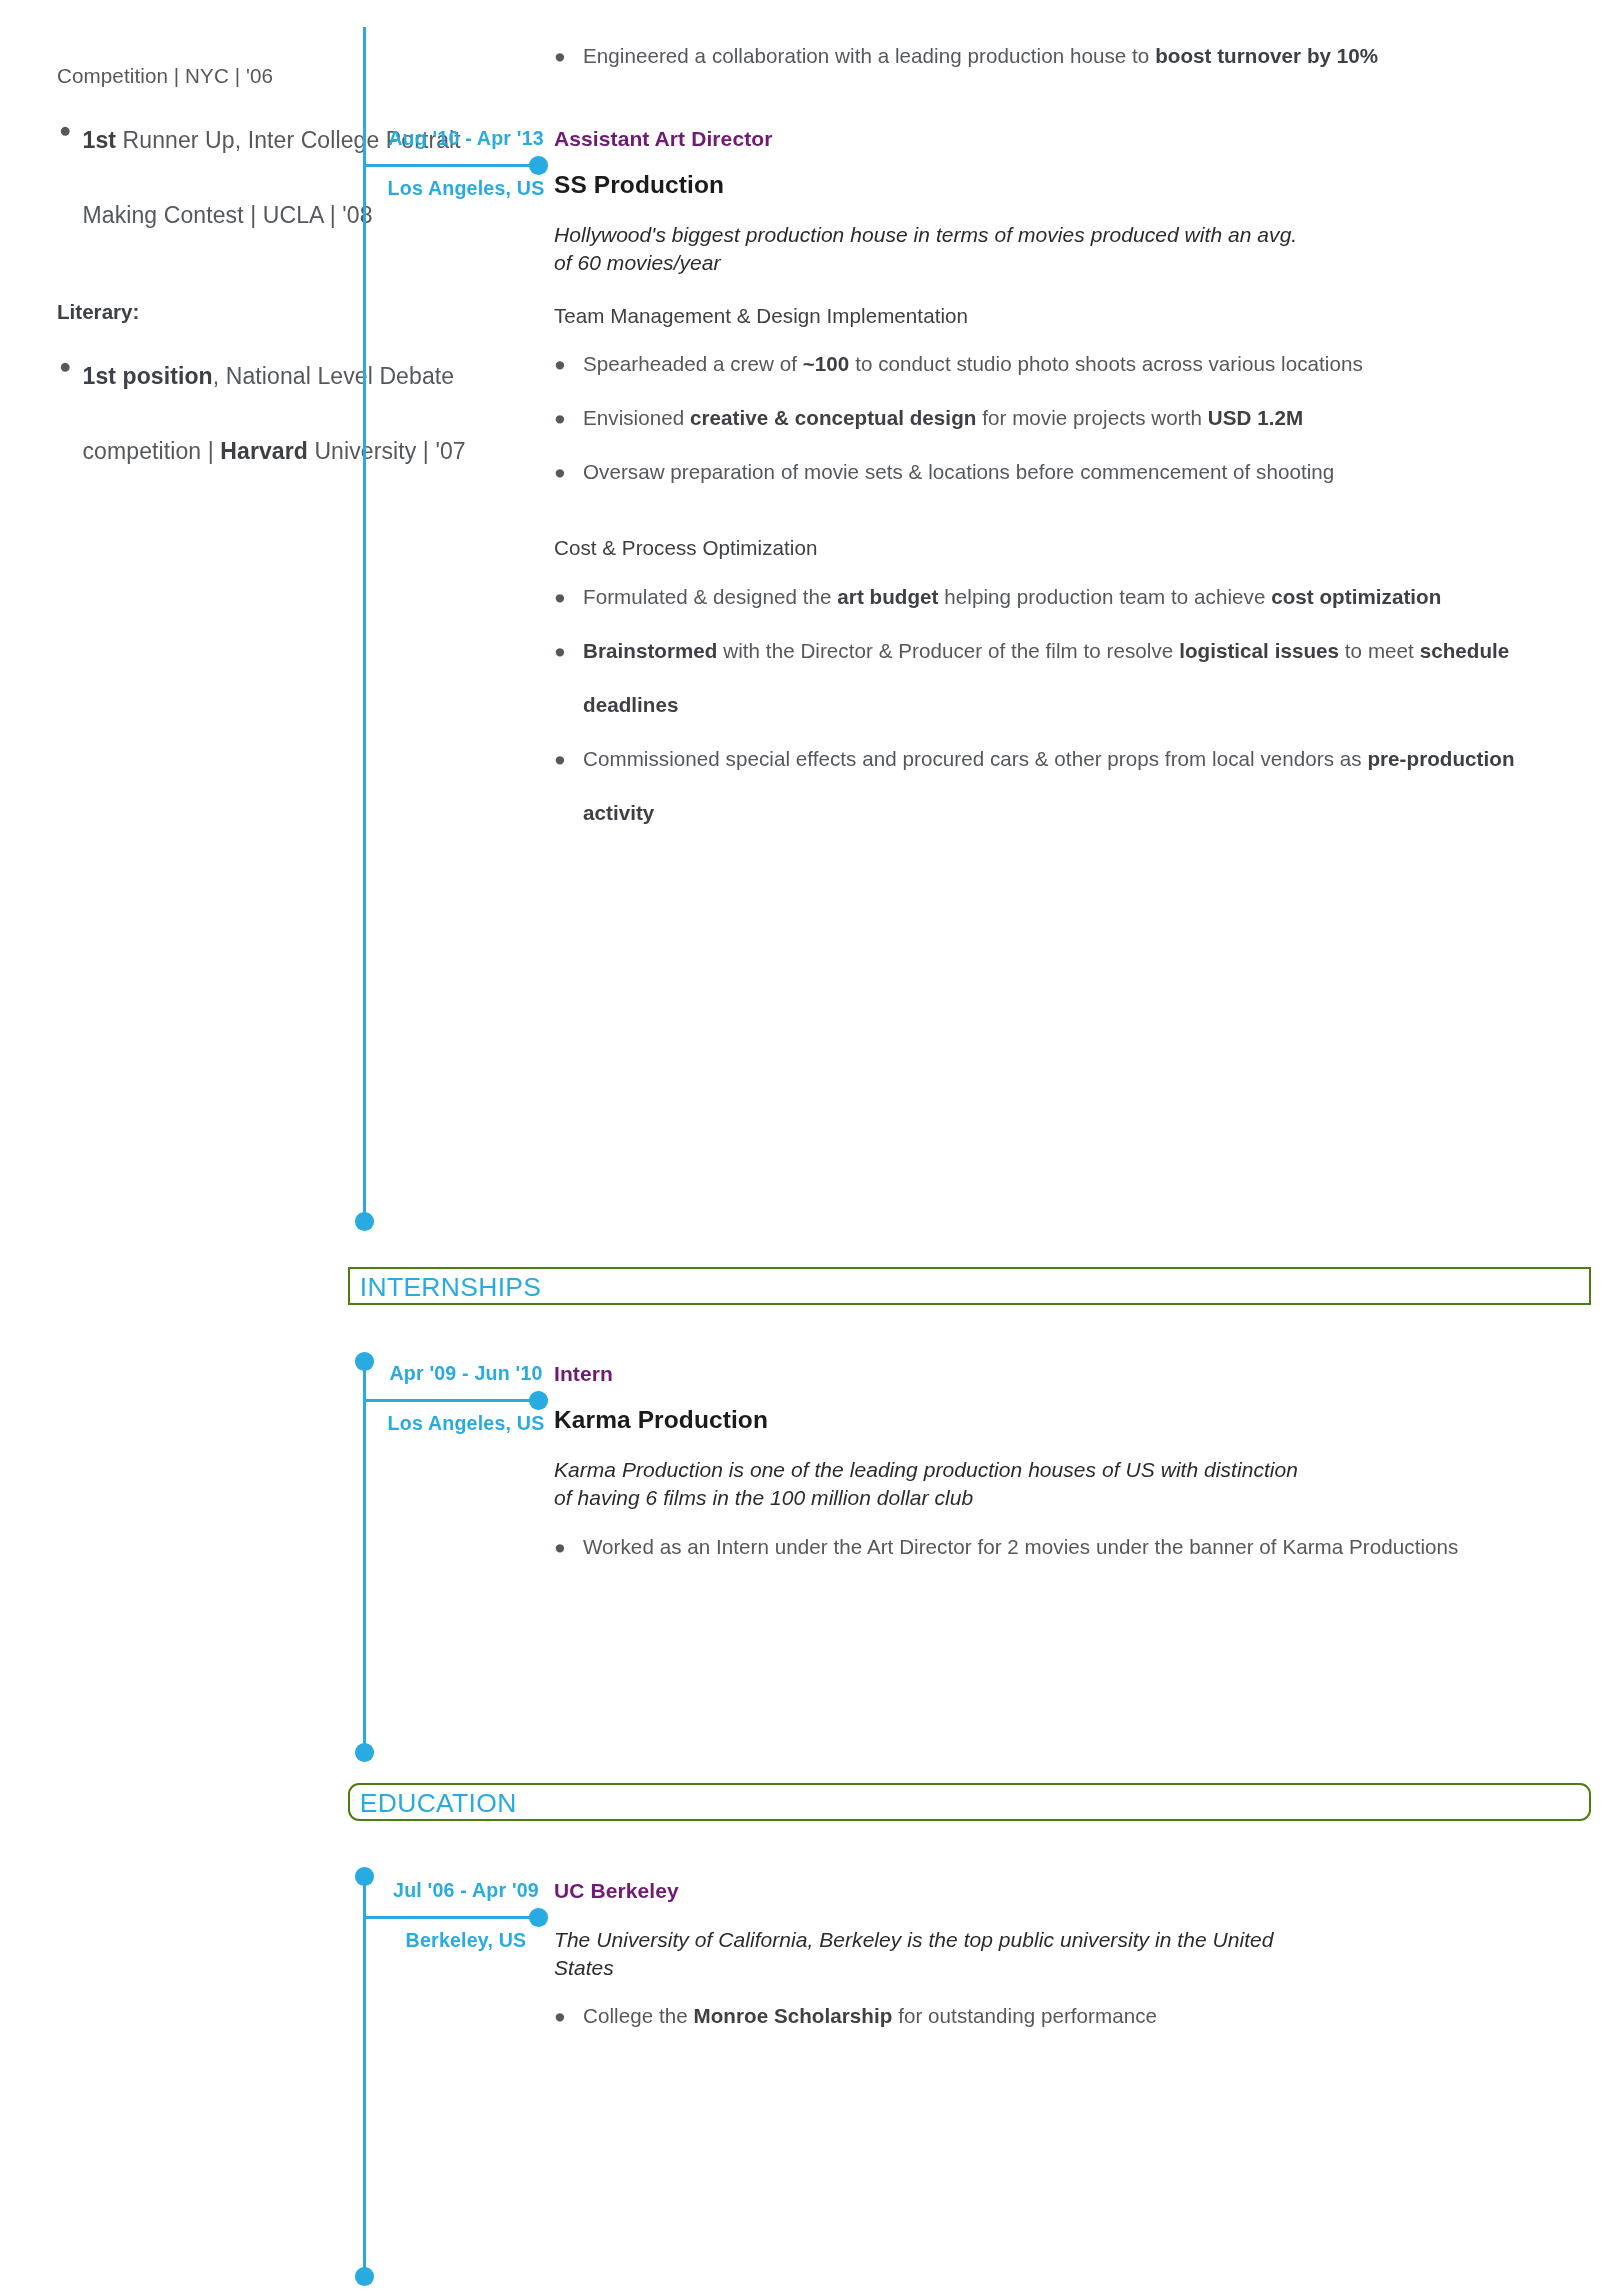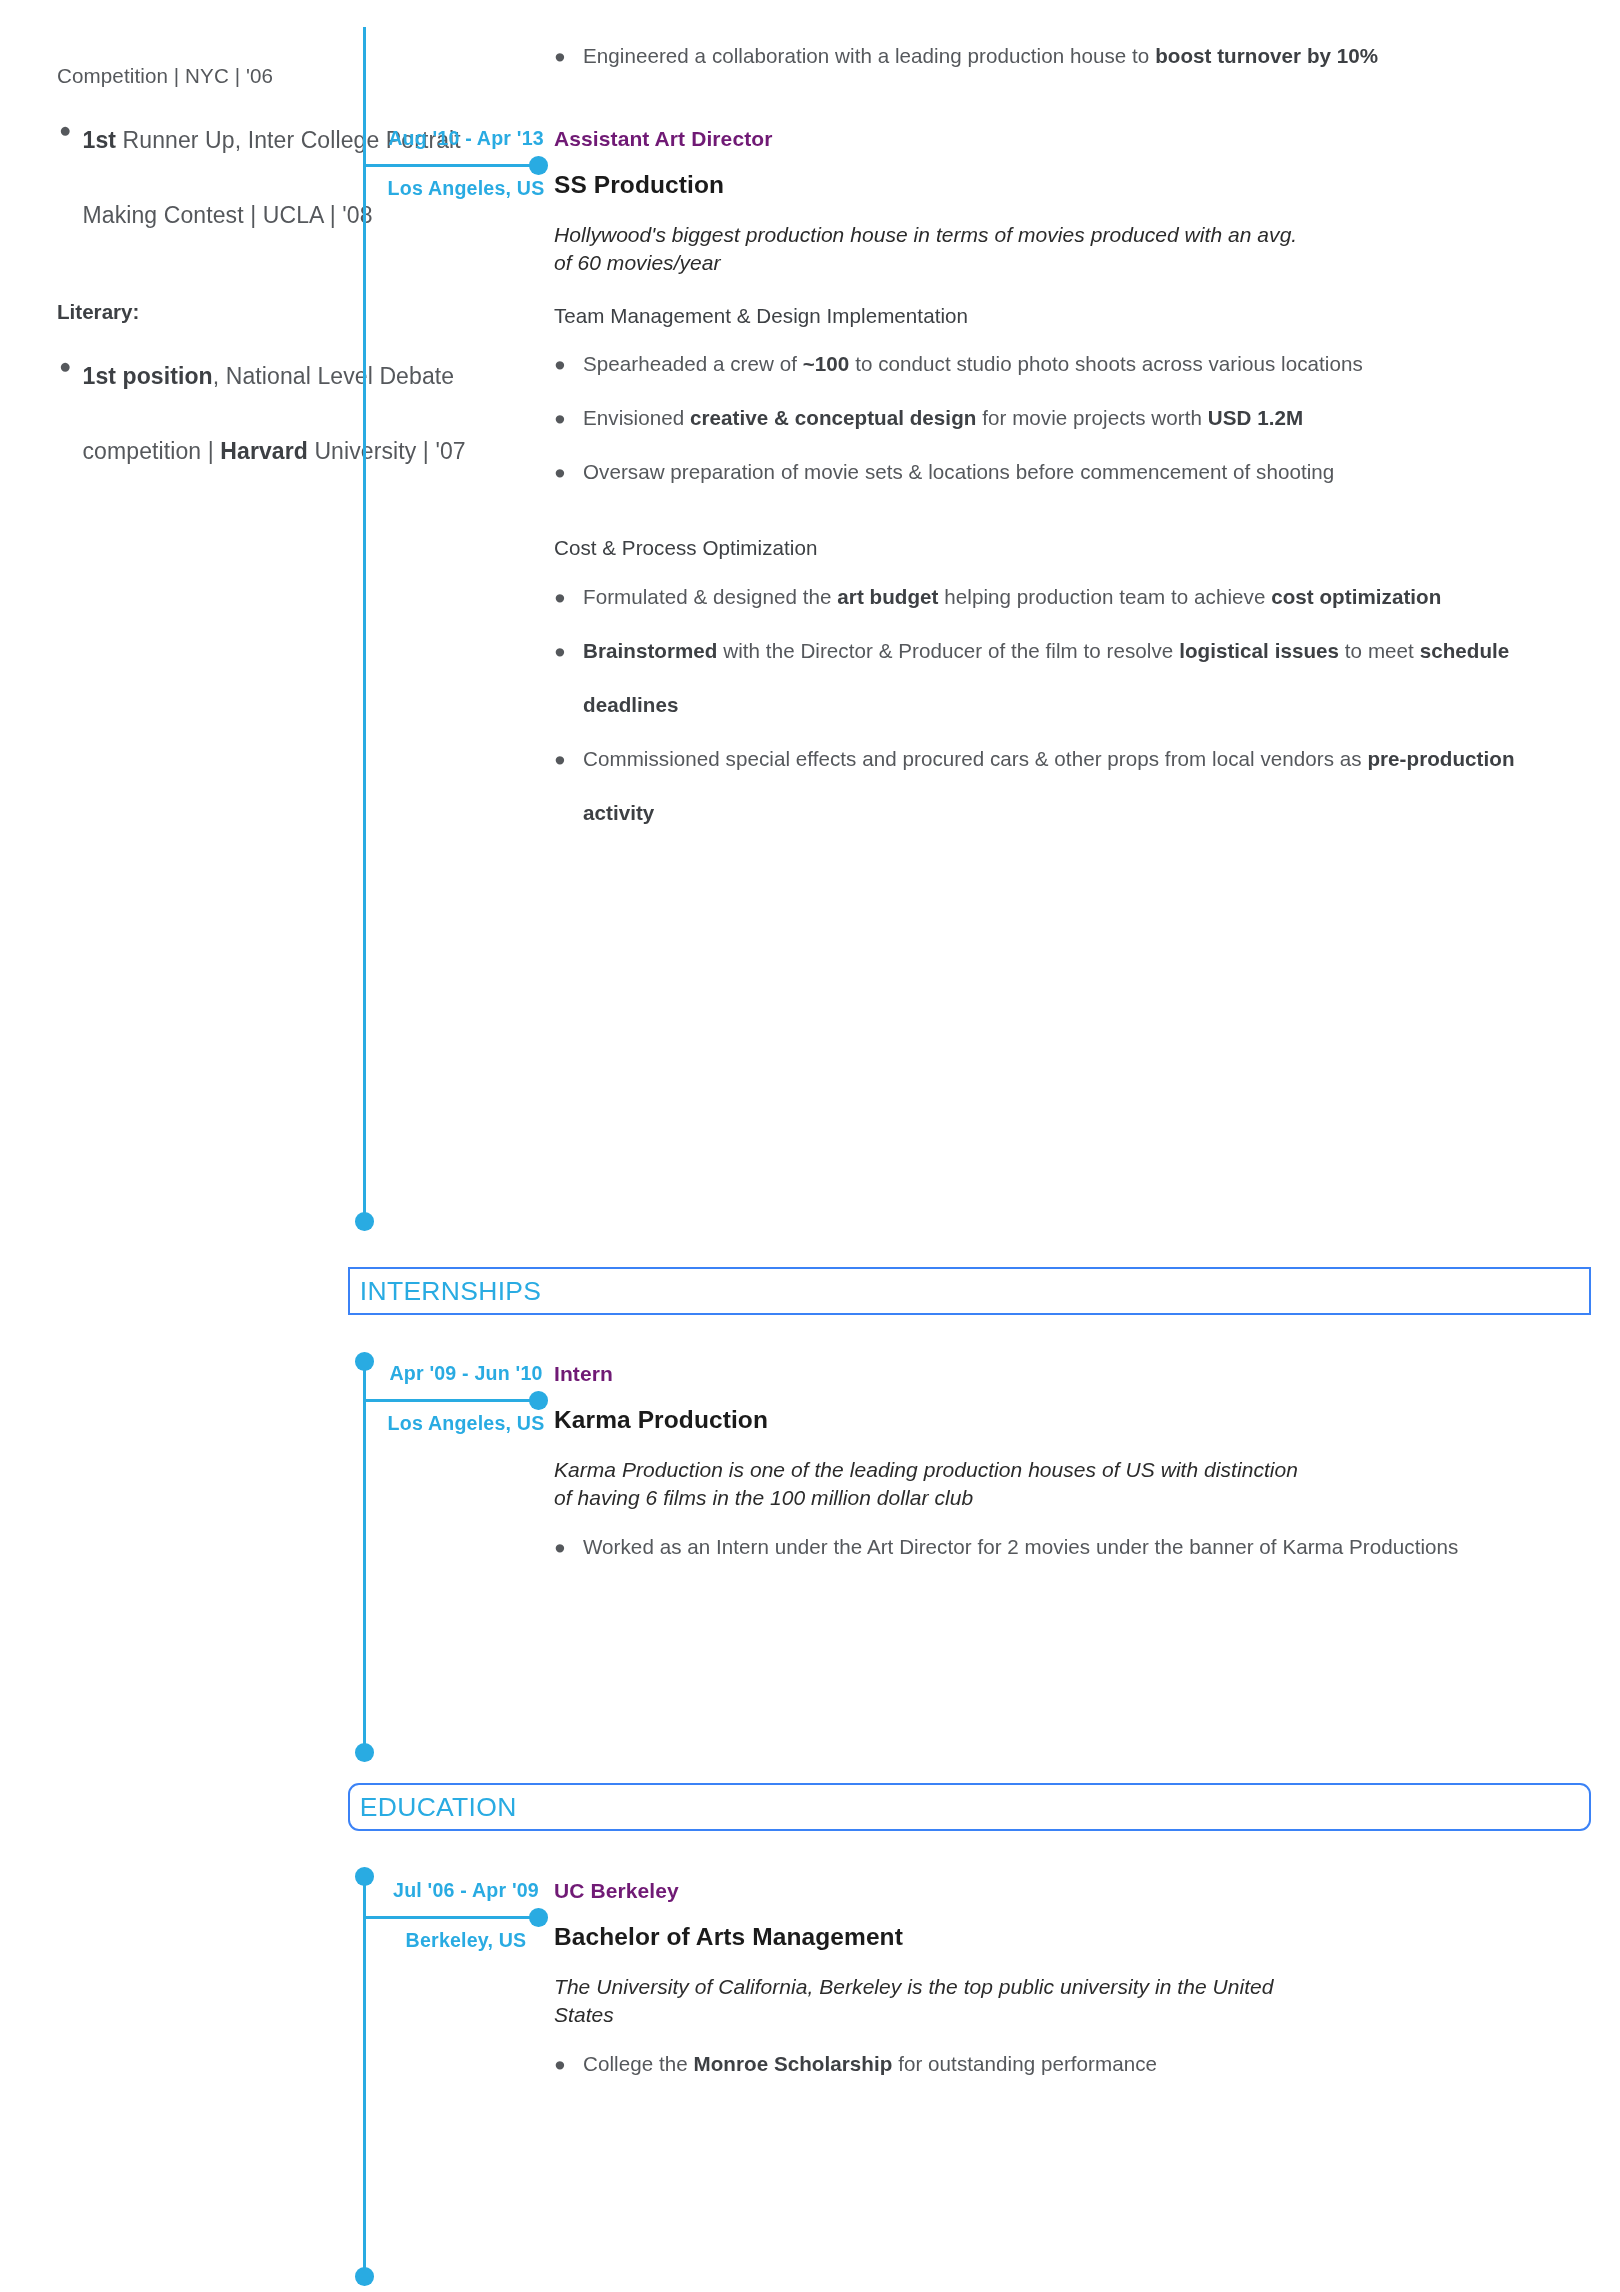--- a/index.html
+++ b/index.html
@@ -178,24 +178,24 @@
     color: #55585c;
     letter-spacing: 0.05px;
   }
   .bitem .btext b { color: #3d4044; font-weight: 700; }
 
   
   .section-banner {
     position: absolute;
     left: 348px;
     right: 29px;
-    height: 48px;
-    border: 2px solid #3b82f6;
+    height: 38px;
+    border: 2px solid #4d7c0f;
     display: flex;
-    align-items: center;
+    align-items: flex-end;
   }
   .section-banner .label {
     font-size: 26.5px;
     color: #29abe2;
     letter-spacing: 0.3px;
     padding-left: 9.8px;
   }
 </style>
 </head>
 <body>
@@ -345,21 +345,20 @@
       <div class="entry-date">Jul '06  -  Apr '09</div>
       <div class="entry-loc">Berkeley, US</div>
     </div>
 
     <div class="connector" style="top:37px;">
       <span class="node"></span>
     </div>
 
     <div class="entry-body">
       <div class="entry-title">UC Berkeley</div>
-      <div class="entry-org" style="margin-top:19.6px;">Bachelor of Arts Management</div>
       <div class="entry-desc" style="margin-top:22.5px;">The University of California, Berkeley is the top public university in the United States</div>
 
       <div class="blist" style="margin-top:7.8px;">
         <div class="bitem">
           <span class="dot">●</span>
           <span class="btext">
             <span>College the </span><b>Monroe Scholarship</b><span> for outstanding performance</span>
           </span>
         </div>
       </div>

